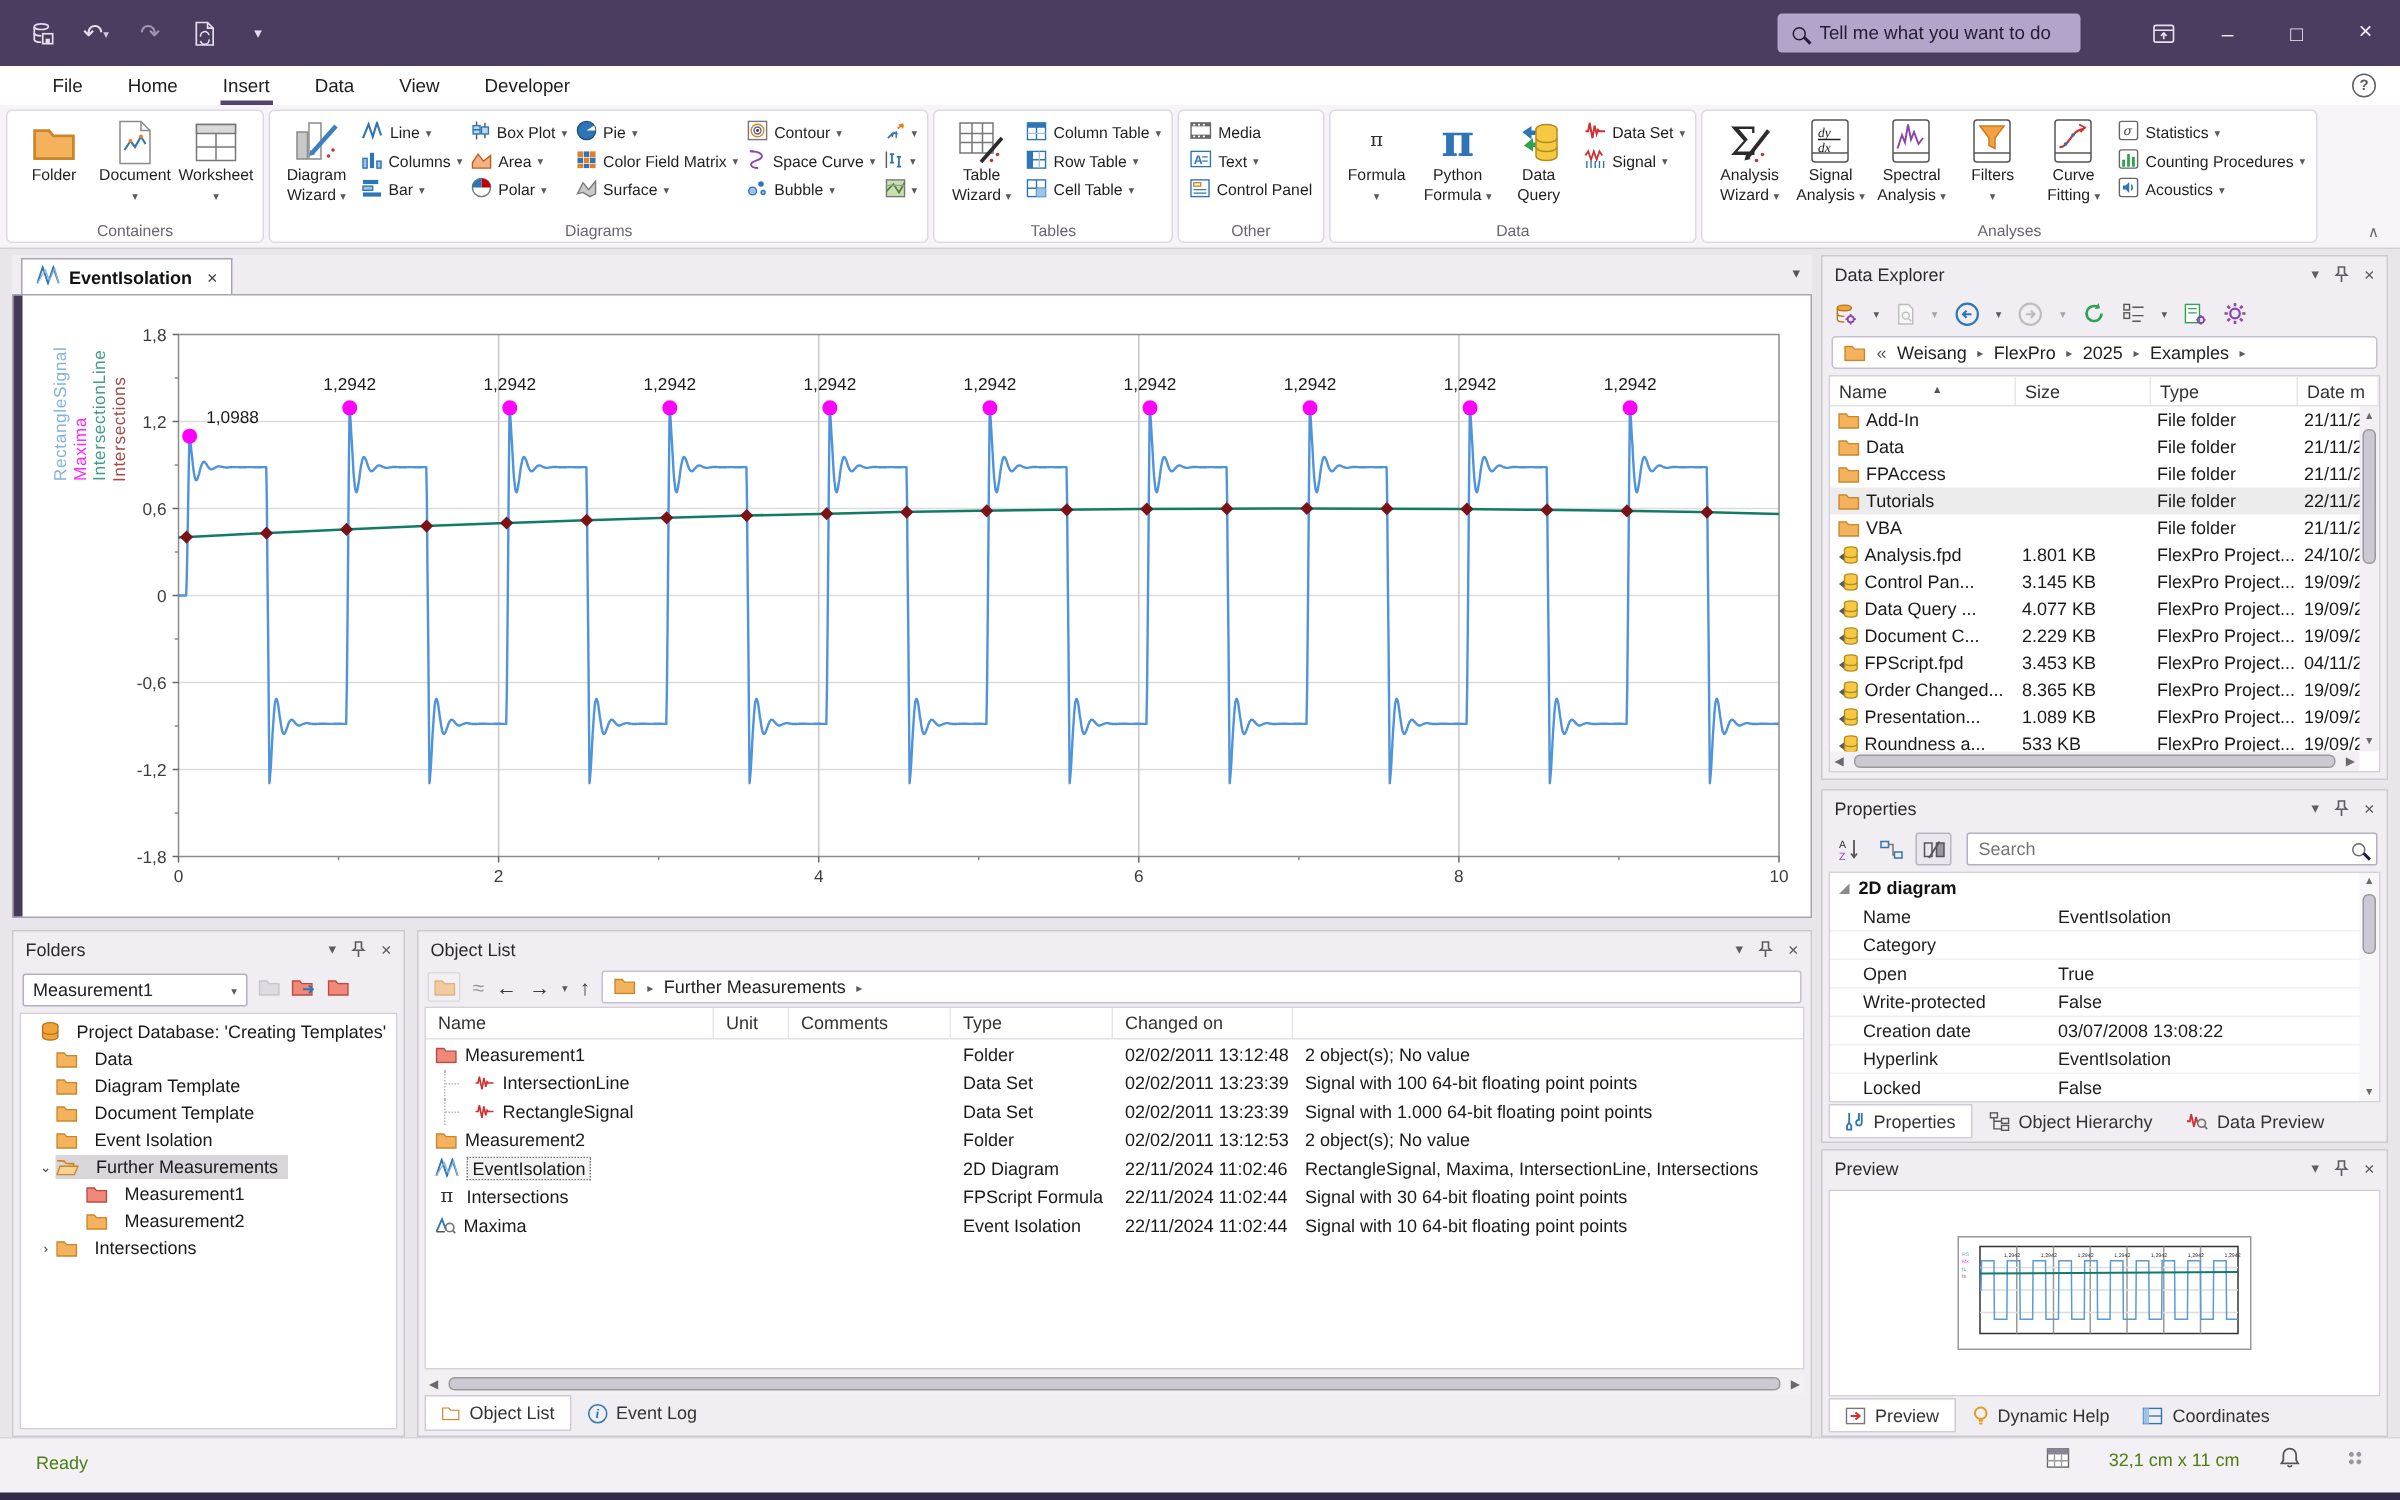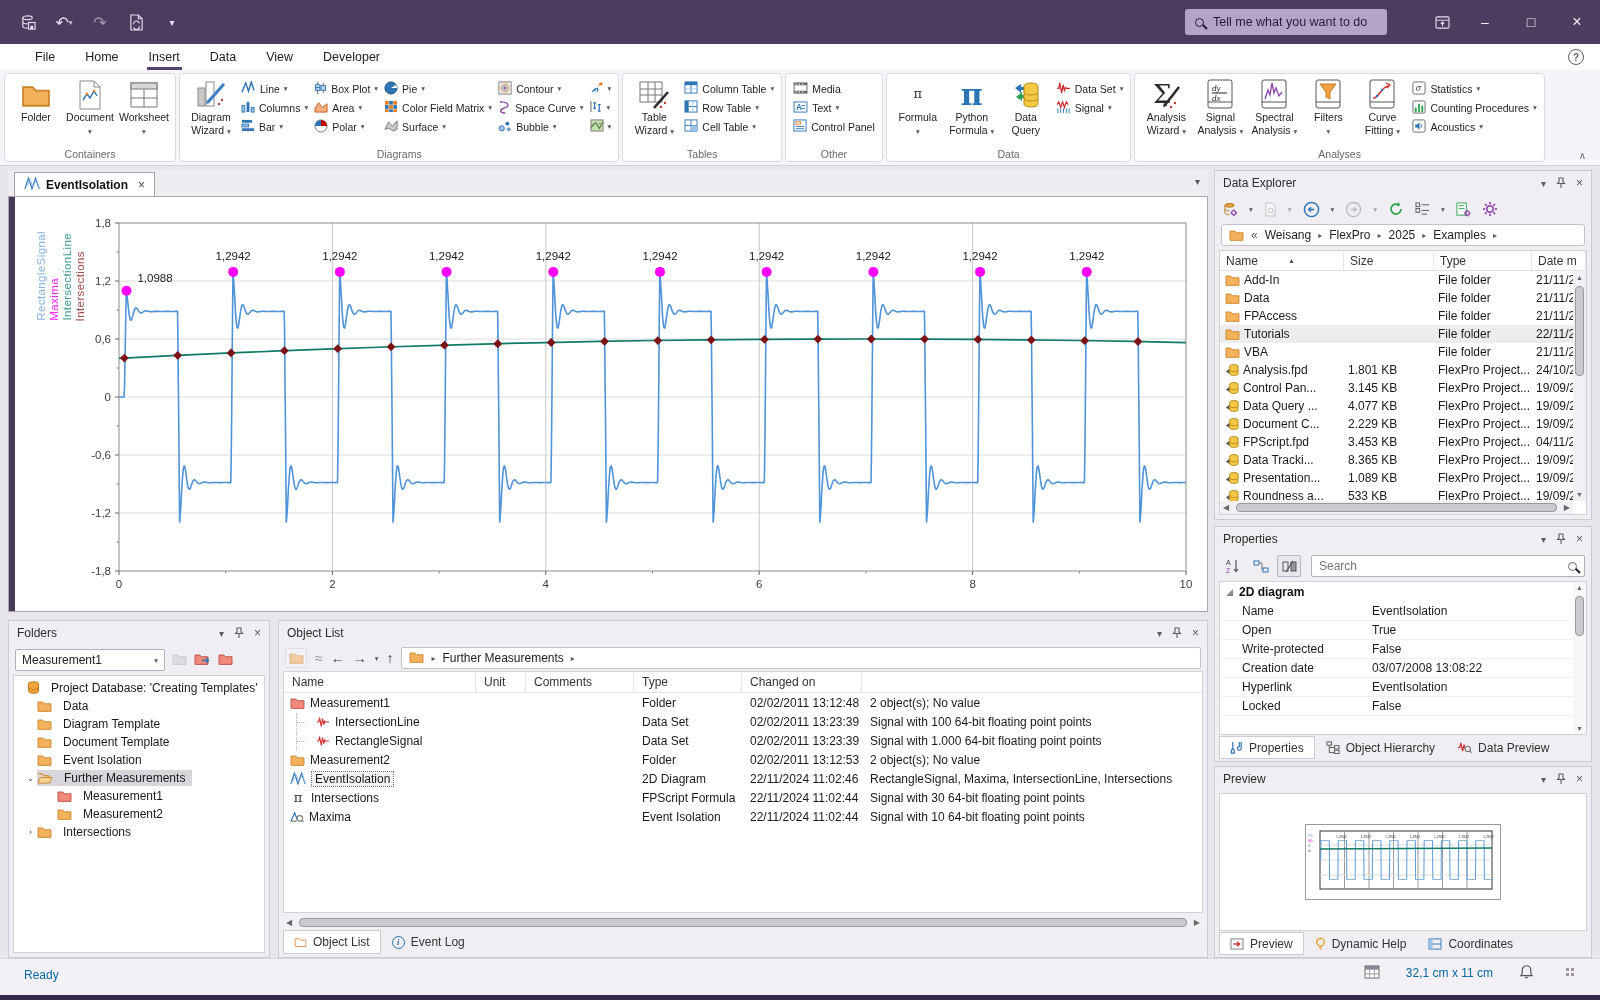--- a/index.html
+++ b/index.html
@@ -132,21 +132,21 @@
 .pr-vs .ar{position:absolute;left:0;width:13px;text-align:center;font-size:7px;color:#6a6a6a}
 
 .panel-preview{left:1214px;top:766px;width:378px;height:192px}
 .pv-box{position:absolute;left:4px;top:26px;right:4px;bottom:26px;background:#fff;border:1px solid #d4d0da;display:flex;align-items:center;justify-content:center}
 .thumb{width:196px;height:76px;border:1px solid #9a9a9a;background:#fff;position:relative}
 
 
 .rtabs{position:absolute;left:4px;bottom:2px;height:23px;display:flex;font-size:12px;color:#333;align-items:stretch}
 
 
-.statusbar{position:absolute;left:0;top:958px;width:1600px;height:42px;background:#f3f1f5;border-top:1px solid #d8d4dc;font-size:12px;color:#0369a1}
+.statusbar{position:absolute;left:0;top:958px;width:1600px;height:42px;background:#f3f1f5;border-top:1px solid #d8d4dc;font-size:12px;color:#4d7c0f}
 .statusbar::after{content:"";position:absolute;left:0;bottom:0;width:100%;height:5px;background:#332a49}
 .sb-ready{position:absolute;left:24px;top:9px}
 .sb-right{position:absolute;right:24px;top:5px;display:flex;align-items:center;gap:26px}
 .grip{width:10px;height:10px;margin-left:6px;background:
  radial-gradient(circle at 1.5px 1.5px,#9a94a3 1.5px,transparent 1.6px) 0 0/5px 5px}
 .pi-ic{font-family:"DejaVu Serif",serif;font-size:13px;color:#333;width:16px;display:inline-flex;justify-content:center}
 </style>
 </head>
 <body>
 
@@ -1337,21 +1337,21 @@
         <div class="dx-row">
       <div class="nm">
             <span style="display:flex">
               <svg width="14" height="14" viewBox="0 0 15 15">
                 <path d="M1 9l4-3v2h2v2H5v2z" fill="#5a5a5a"></path>
                 <ellipse cx="9.5" cy="3.5" rx="4.5" ry="1.8" fill="#F6C844" stroke="#B08E1E"></ellipse>
                 <path d="M5 3.5v8c0 1 2 1.8 4.5 1.8s4.5-.8 4.5-1.8v-8" fill="#F6C844" stroke="#B08E1E"></path>
                 <path d="M5 7.5c0 1 2 1.8 4.5 1.8s4.5-.8 4.5-1.8" fill="none" stroke="#B08E1E"></path>
               </svg>
             </span>
-            <span>Data Tracki...</span>
+            <span>Order Changed...</span>
           </div>
       <div>8.365 KB</div>
           <div>FlexPro Project...</div>
           <div>19/09/2</div>
         </div>
         <div class="dx-row">
       <div class="nm">
             <span style="display:flex">
               <svg width="14" height="14" viewBox="0 0 15 15">
                 <path d="M1 9l4-3v2h2v2H5v2z" fill="#5a5a5a"></path>
@@ -1437,20 +1437,24 @@
       </div>
     </div>
     <div class="pr-grid" id="prGrid">
         <div class="pr-group">
           <span class="tri-se"></span>
           <span>2D diagram</span>
         </div>
         <div class="pr-row">
           <div class="k">Name</div>
           <div class="v">EventIsolation</div>
+        </div>
+        <div class="pr-row">
+          <div class="k">Category</div>
+          <div class="v"></div>
         </div>
         <div class="pr-row">
           <div class="k">Open</div>
           <div class="v">True</div>
         </div>
         <div class="pr-row">
           <div class="k">Write-protected</div>
           <div class="v">False</div>
         </div>
         <div class="pr-row">

